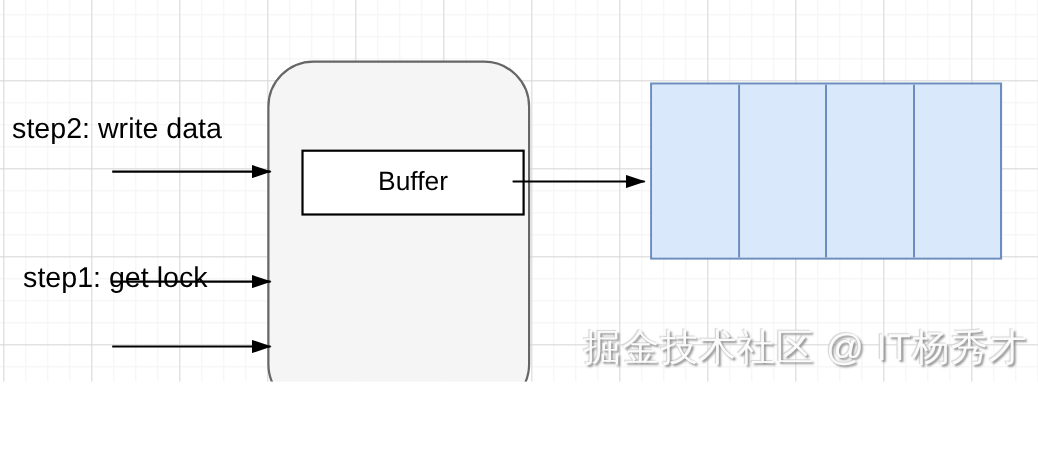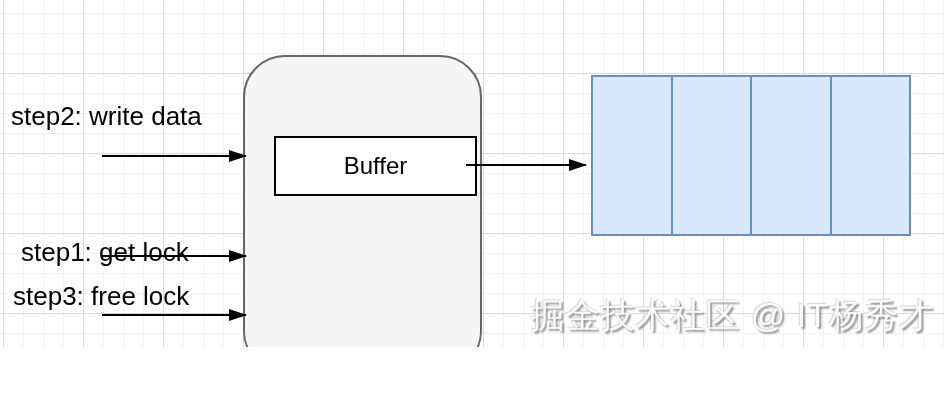--- a/index.html
+++ b/index.html
@@ -101,21 +101,20 @@
 </style>
 </head>
 <body>
 
 <div class="canvas">
 
   <div class="step-label step2">step2: write data</div>
 
   <div class="step-label step1">step1: get lock</div>
 
-  <div class="step-label step3">step3: free lock</div>
 
   <div class="group-container"></div>
 
   <div class="inner-box buffer-box">
     <span>Buffer</span>
   </div>
 
 
   <div class="memory-array" style="border-color: rgb(108, 142, 191);">
       <div class="memory-cell" style="background: rgb(218, 232, 252); border-right-color: rgb(108, 142, 191);"></div>

